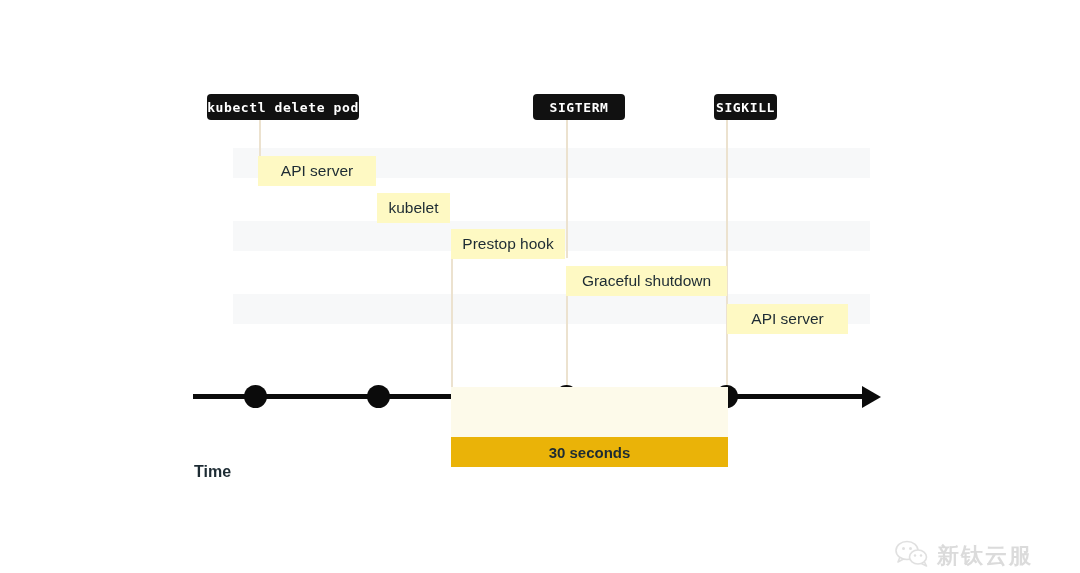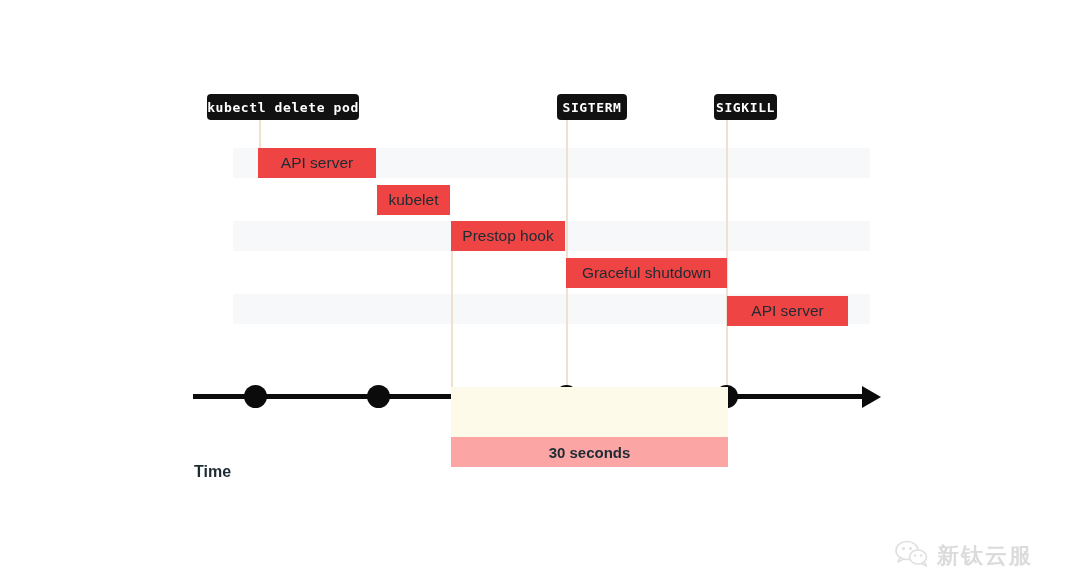--- a/index.html
+++ b/index.html
@@ -47,40 +47,41 @@
     height: 26px;
     white-space: nowrap;
     box-sizing: border-box;
     padding: 0 10px;
     margin-left: 26px;
   }
 
   
   .bar {
     position: absolute;
-    background: #ef4444;
+    background: #fef9c3;
     display: flex;
     align-items: center;
     justify-content: center;
     color: #1d2b33;
     font-size: 15.5px;
     font-weight: 400;
     height: 30px;
     box-sizing: border-box;
     white-space: nowrap;
+    margin-top: 8px;
   }
 
   
   .duration-band {
     position: absolute;
     background: #fcf3c4;
   }
   .duration-bar {
     position: absolute;
-    background: #fca5a5;
+    background: #eab308;
     display: flex;
     align-items: center;
     justify-content: center;
     color: #1d2b33;
     font-size: 15px;
     font-weight: 600;
     box-sizing: border-box;
     white-space: nowrap;
   }
 
@@ -143,21 +144,21 @@
   <div class="vline" style="left:566px; top:120px; height:138px;"></div>
   <div class="vline" style="left:726px; top:120px; height:176px;"></div>
 
   <div class="vline" style="left:451px; top:251px; height:186px;"></div>
   <div class="vline" style="left:566px; top:288px; height:149px;"></div>
   <div class="vline" style="left:726px; top:288px; height:149px;"></div>
 
   <div class="tag" style="left:181px; top:94px; width:152px;">
     <span>kubectl delete pod</span>
   </div>
-  <div class="tag" style="left:531px; top:94px; width:70px;">
+  <div class="tag" style="left:507px; top:94px; width:92px;">
     <span>SIGTERM</span>
   </div>
   <div class="tag" style="left:688px; top:94px; width:63px;">
     <span>SIGKILL</span>
   </div>
 
   <div class="bar" style="left:258px; top:148px; width:118px;">
     <span>API server</span>
   </div>
   <div class="bar" style="left:377px; top:185px; width:73px;align-items:center;">

